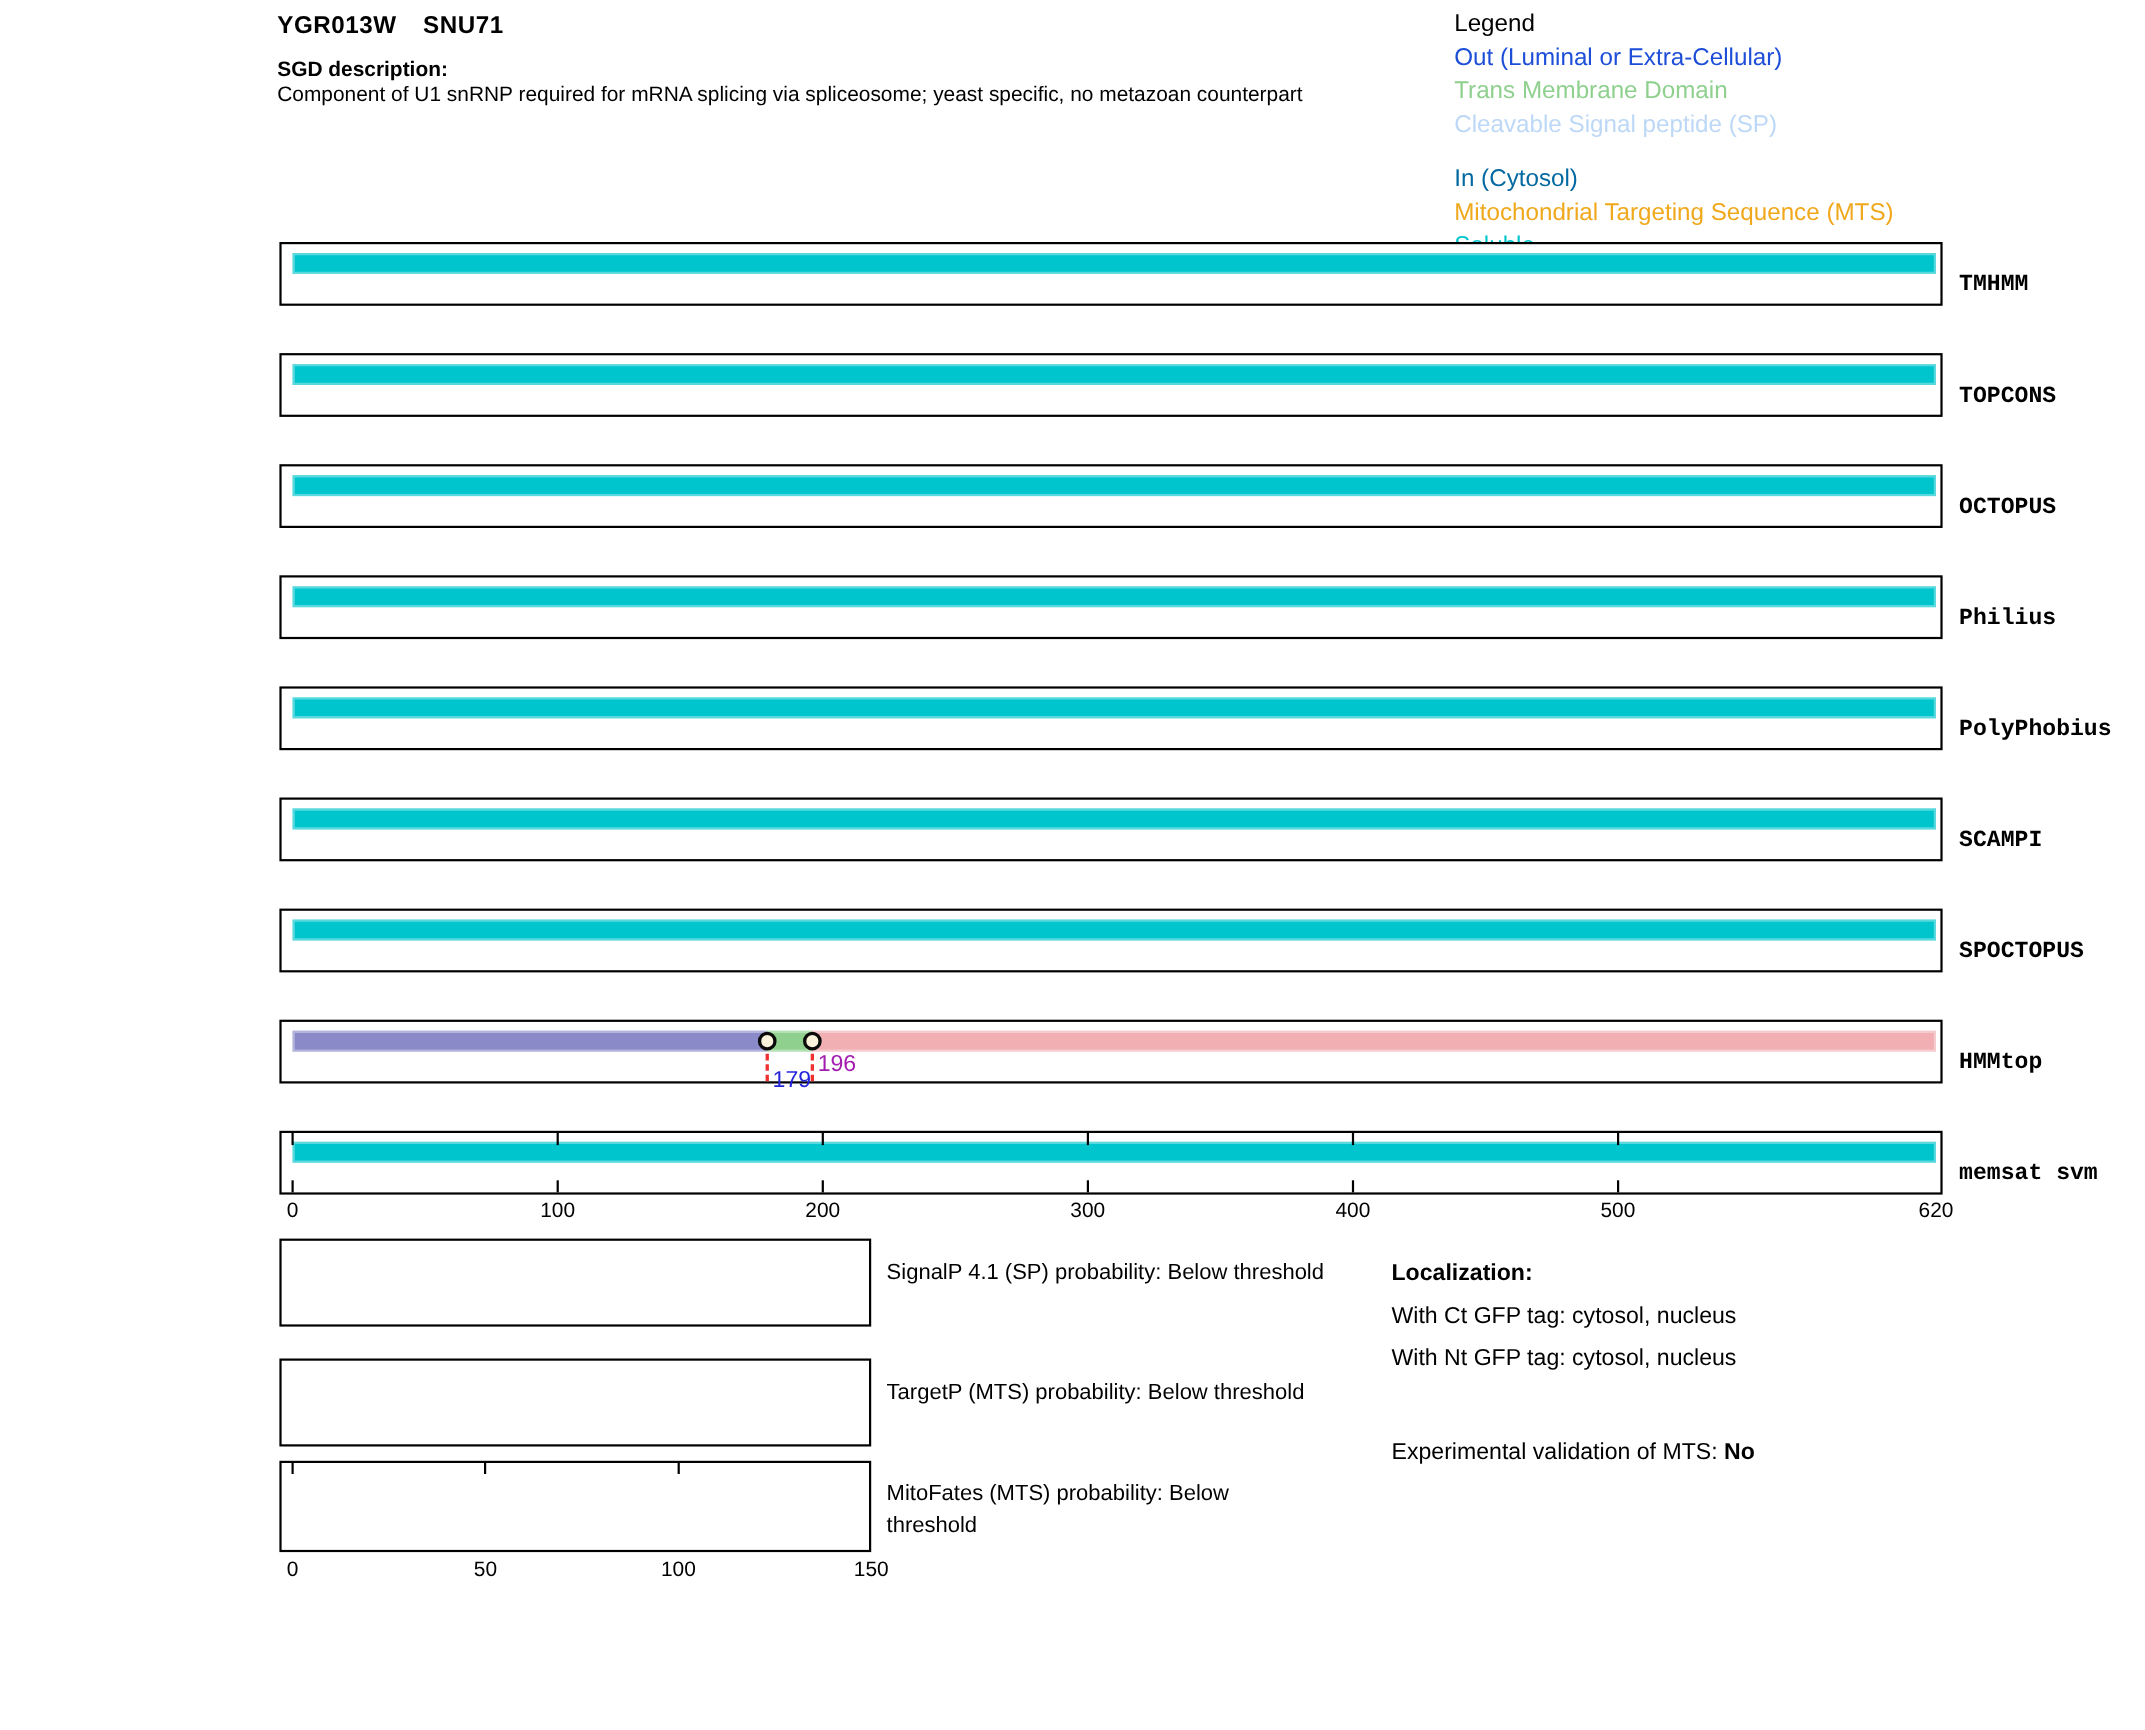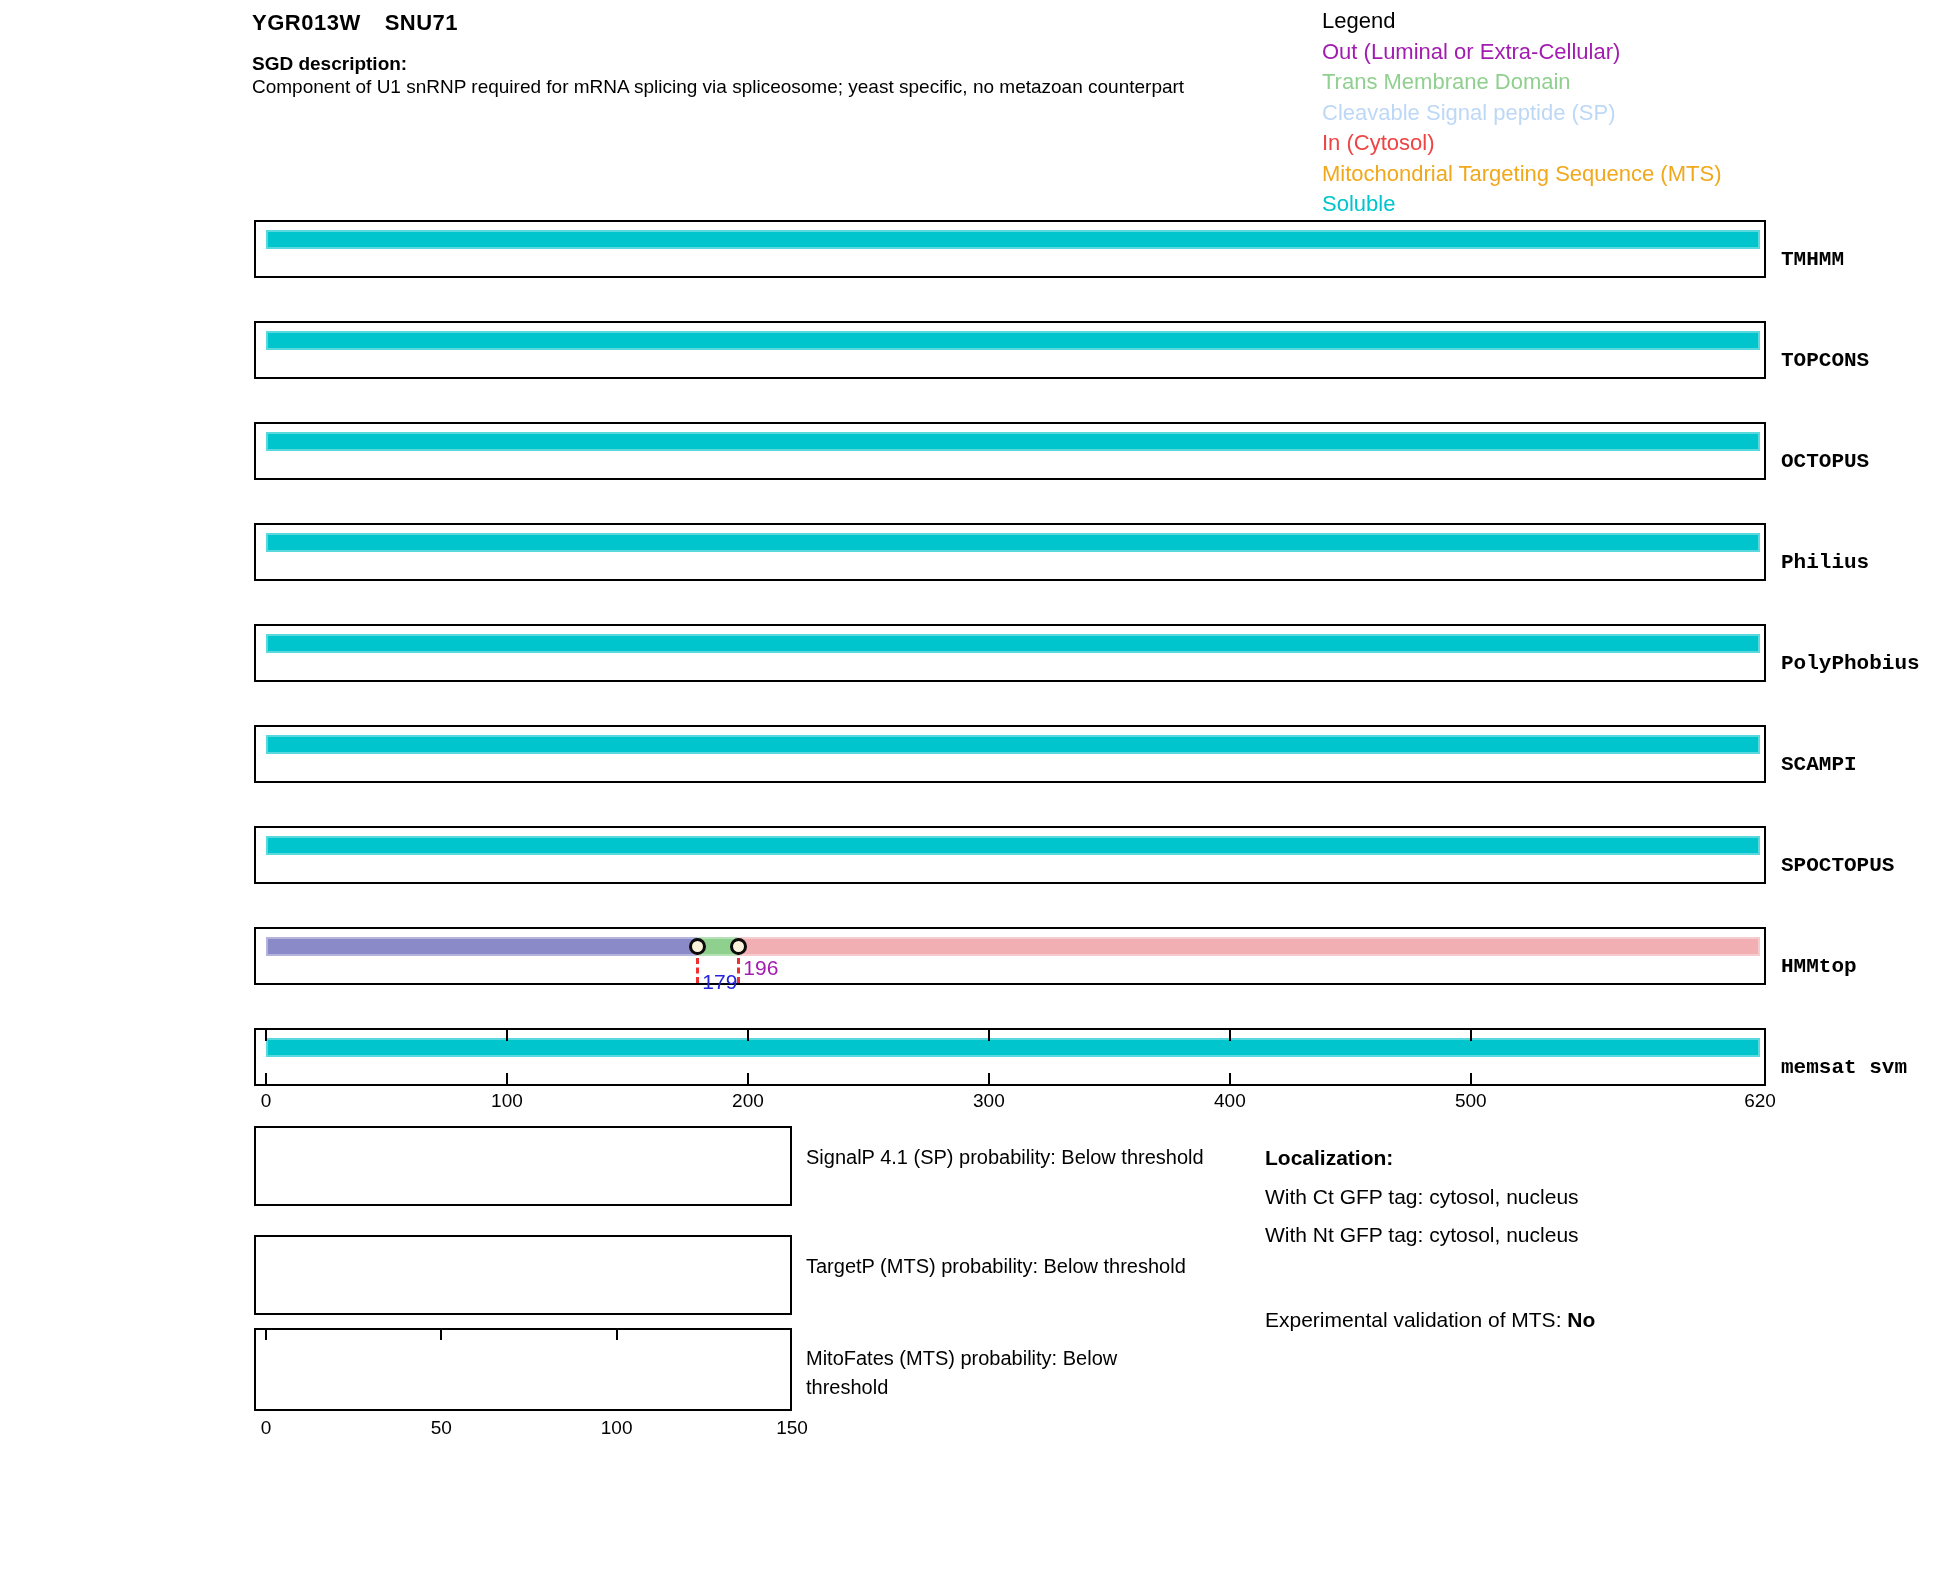--- a/index.html
+++ b/index.html
@@ -52,24 +52,24 @@
 
 <div class="canvas">
 
   <div class="title"><span>YGR013W</span><span class="gene2">SNU71</span></div>
   <div class="sgd-label">SGD description:</div>
   <div class="desc">Component of U1 snRNP required for mRNA splicing via spliceosome; yeast specific, no metazoan counterpart</div>
 
   <div class="legend">
     <div class="legend-title">Legend</div>
     <div>
-        <div class="legend-item" style="color: #a21caf;">Out (Luminal or Extra-Cellular)</div>
+        <div class="legend-item" style="color: #1d4ed8;">Out (Luminal or Extra-Cellular)</div>
         <div class="legend-item" style="color: rgb(143, 208, 143);">Trans Membrane Domain</div>
         <div class="legend-item" style="color: rgb(189, 216, 246);">Cleavable Signal peptide (SP)</div>
-        <div class="legend-item" style="color: #ef4444;">In (Cytosol)</div>
+        <div class="legend-item" style="color: #0369a1; margin-top: 19px;">In (Cytosol)</div>
         <div class="legend-item" style="color: rgb(240, 168, 28);">Mitochondrial Targeting Sequence (MTS)</div>
         <div class="legend-item" style="color: rgb(0, 197, 205);">Soluble</div>
       </div>
   </div>
 
   <div id="tracks">
       <div class="track-row" style="top: 220px;">
         <div class="box track-box"></div>
         <div class="seg" style="left: 266px; width: 1494px; background: rgb(0, 197, 205);"></div>
         <div class="track-label">TMHMM</div>

